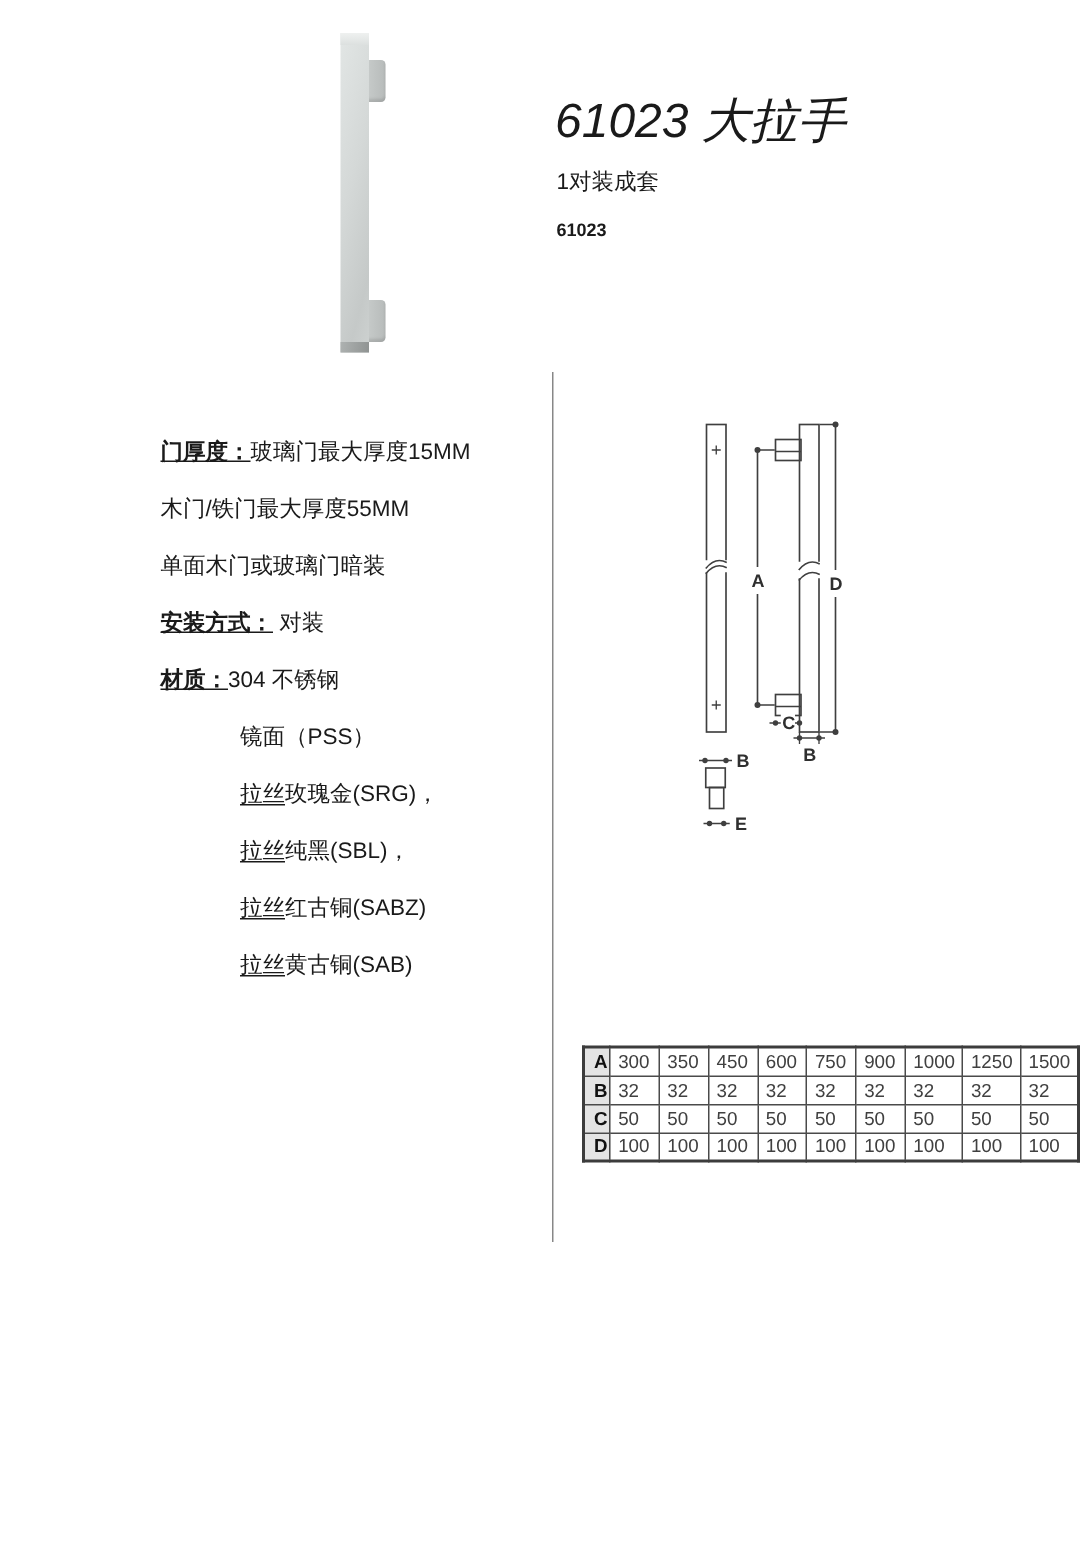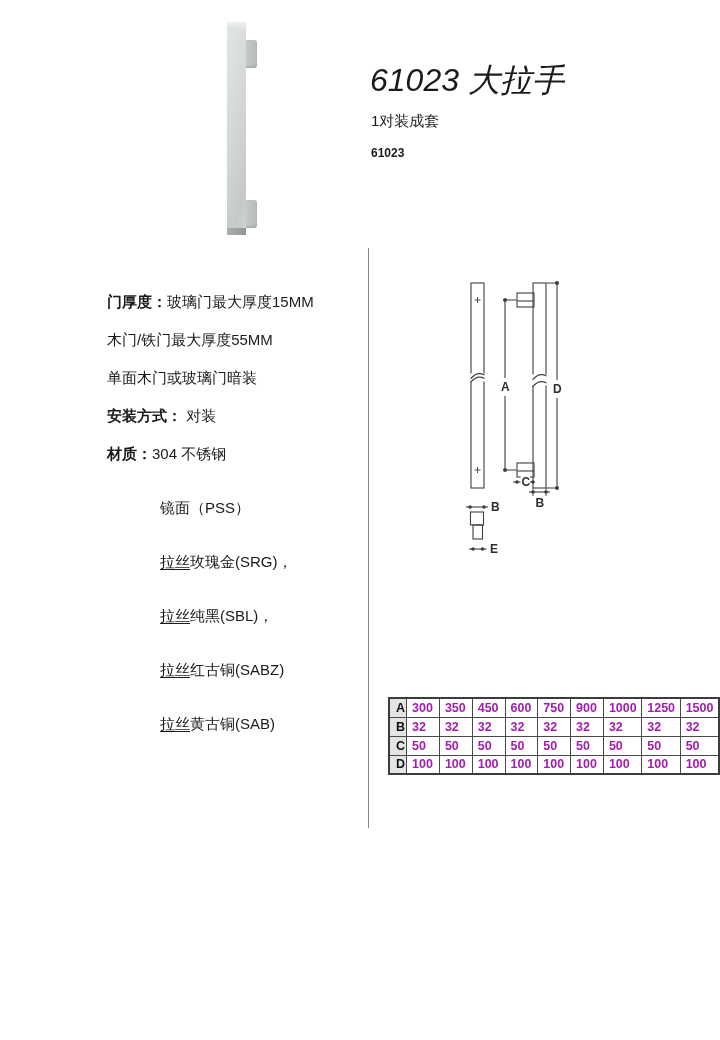--- a/index.html
+++ b/index.html
@@ -25,35 +25,35 @@
   .title    { position:absolute; left:370px; top:63px;  font-size:32px; line-height:34px; font-weight:400;font-style:italic; }
   .subtitle { position:absolute; left:371px; top:112px; font-size:15px; }
   .sku      { position:absolute; left:371px; top:146px; font-size:12px; font-weight:bold; }
 
   
   .divider { position:absolute; left:368px; top:248px; width:1px; height:580px; background:#878787; }
 
   
   .specs { position:absolute; left:107px; top:286px; width:255px; font-size:15px; }
   .spec-line { height:38px; line-height:22px; padding-top:5px; white-space:nowrap; }
-  .spec-line.indent { padding-left:53px;margin-top:16px; }
-  .spec-line b { font-weight:bold; }
+  .spec-line.indent { padding-left:53px; }
+  .spec-line b { font-weight:bold;text-decoration:underline; }
   .spec-line u { text-decoration:underline; text-underline-offset:2px; }
 
   
   .drawing { position:absolute; left:455px; top:270px; }
   .drawing text { font-family:"Liberation Sans", sans-serif; font-size:12px; font-weight:bold; fill:#2f2f2f; }
 
   
   .dim-table { position:absolute; left:388px; top:697px; border-collapse:collapse;
                font-size:12.5px; table-layout:fixed; }
   .dim-table th, .dim-table td { border:1px solid #4a4a4a; height:19px; padding:0 0 0 5px;
                text-align:left; vertical-align:middle; }
   .dim-table th { width:22px; background:#e4e4e4; color:#111; font-weight:bold; padding-left:6px; }
-  .dim-table td { width:57px; color:#a21caf; font-weight:700; }
+  .dim-table td { width:57px; color:#404040; font-weight:400; }
   .dim-table { border:2px solid #3c3c3c; }
 </style>
 </head>
 <body>
 
 <div class="page">
 
   <div class="photo">
     <div class="post top"></div>
     <div class="post bottom"></div>

